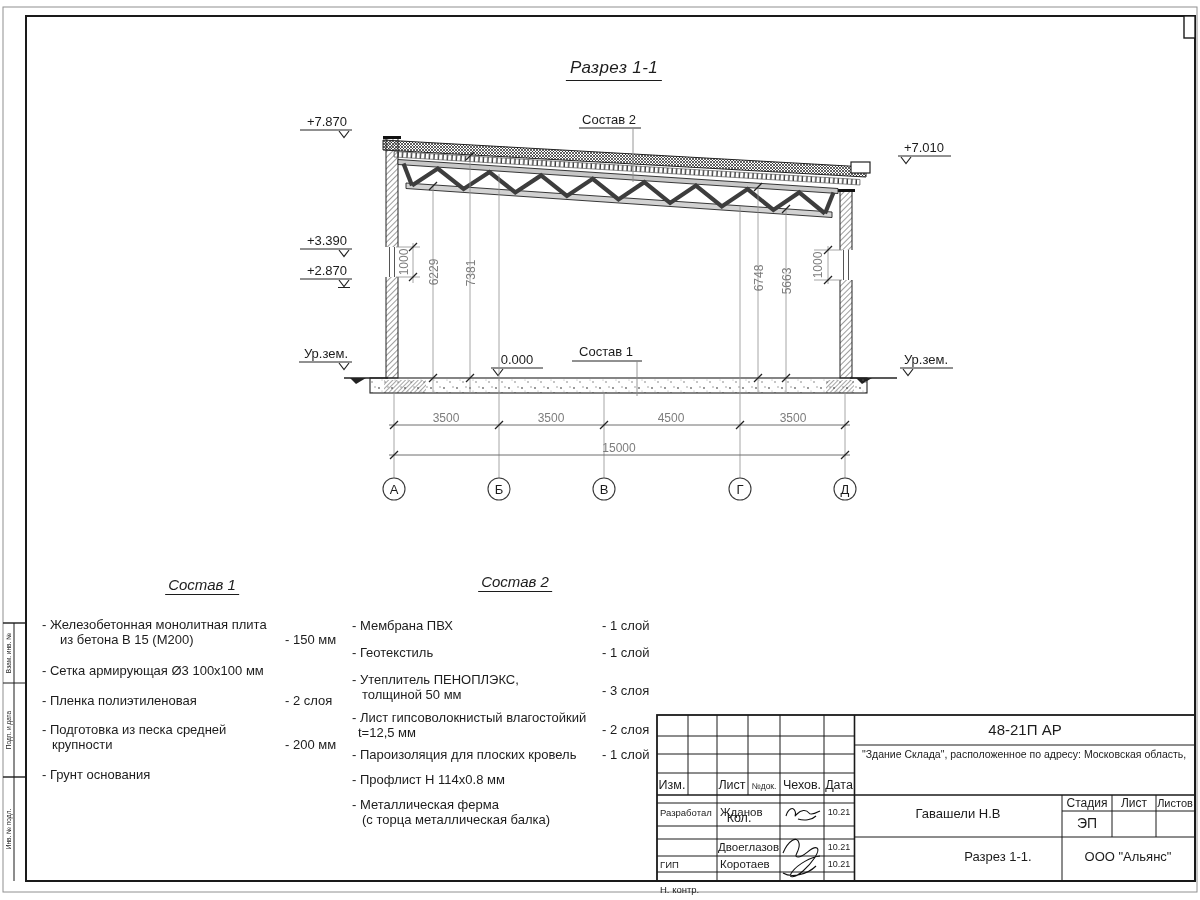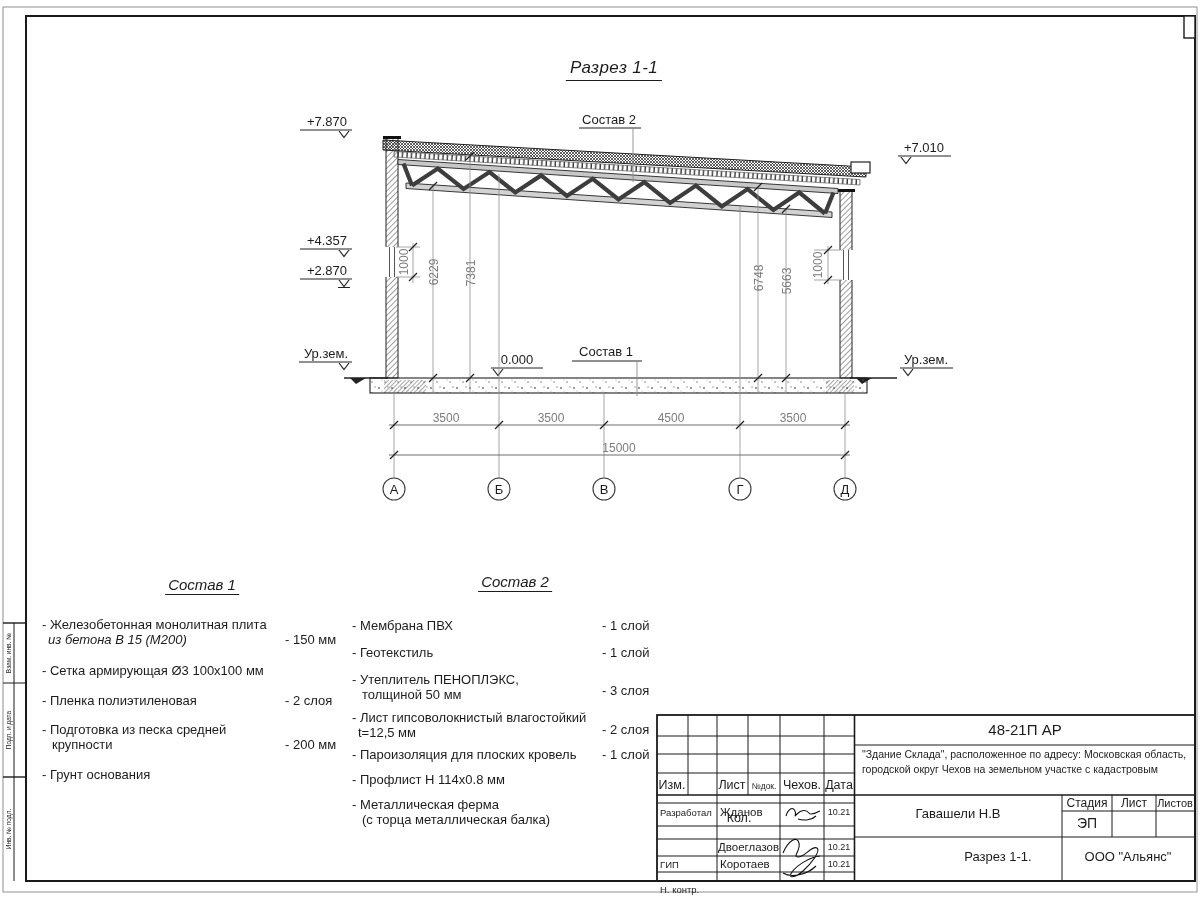--- a/index.html
+++ b/index.html
@@ -215,21 +215,21 @@
     <path d="M783,853 c5,-12 14,-18 16,-10 c2,7 -7,14 -1,14 c7,0 14,-12 19,-9 c4,3 -6,16 -14,23 c-8,7 -16,8 -11,1 c6,-8 19,-15 28,-16 m-37,17 c8,5 24,2 33,-7"></path>
   </g>
 </svg>
 
 <span class="t stitle cx" style="left:614px;top:58px;">Разрез 1-1</span>
 
 <span class="t lst cx" style="left:609px;top:112px;">Состав 2</span>
 <span class="t lst cx" style="left:606px;top:344px;">Состав 1</span>
 
 <span class="t elev cx" style="left:327px;top:114px;">+7.870</span>
-<span class="t elev cx" style="left:327px;top:233px;">+4.357</span>
+<span class="t elev cx" style="left:327px;top:233px;">+3.390</span>
 <span class="t elev cx" style="left:327px;top:263px;">+2.870</span>
 <span class="t elev cx" style="left:326px;top:346px;">Ур.зем.</span>
 <span class="t elev cx" style="left:517px;top:352px;">0.000</span>
 <span class="t elev cx" style="left:924px;top:140px;">+7.010</span>
 <span class="t elev cx" style="left:926px;top:352px;">Ур.зем.</span>
 
 <span class="t dim rv" style="left:404px;top:262px;">1000</span>
 <span class="t dim rv" style="left:434px;top:272px;">6229</span>
 <span class="t dim rv" style="left:471px;top:273px;">7381</span>
 <span class="t dim rv" style="left:759px;top:278px;">6748</span>
@@ -243,21 +243,21 @@
 <span class="t dim cx" style="left:619px;top:441px;">15000</span>
 
 <span class="t ax cx" style="left:394px;top:482px;">А</span>
 <span class="t ax cx" style="left:499px;top:482px;">Б</span>
 <span class="t ax cx" style="left:604px;top:482px;">В</span>
 <span class="t ax cx" style="left:740px;top:482px;">Г</span>
 <span class="t ax cx" style="left:845px;top:482px;">Д</span>
 
 <span class="t hdr cx" style="left:202px;top:576px;">Состав 1</span>
 <span class="t lst" style="left:42px;top:617px;">- Железобетонная  монолитная плита</span>
-<span class="t lst" style="left:48px;top:632px;font-style:italic;">из бетона В 15 (М200)</span>
+<span class="t lst" style="left:60px;top:632px;">из бетона В 15 (М200)</span>
 <span class="t lst" style="left:285px;top:632px;">- 150 мм</span>
 <span class="t lst" style="left:42px;top:663px;">- Сетка армирующая Ø3 100х100 мм</span>
 <span class="t lst" style="left:42px;top:693px;">- Пленка полиэтиленовая</span>
 <span class="t lst" style="left:285px;top:693px;">-  2 слоя</span>
 <span class="t lst" style="left:42px;top:722px;">- Подготовка из песка средней</span>
 <span class="t lst" style="left:52px;top:737px;">крупности</span>
 <span class="t lst" style="left:285px;top:737px;text-align:center;">- 200 мм</span>
 <span class="t lst" style="left:42px;top:767px;">- Грунт основания</span>
 
 <span class="t hdr cx" style="left:515px;top:573px;">Состав 2</span>
@@ -295,21 +295,20 @@
 <span class="t tb115" style="left:718px;top:841px;">Двоеглазов</span>
 <span class="t tb9 cx" style="left:839px;top:842px;">10.21</span>
 <span class="t tb95" style="left:660px;top:859px;">ГИП</span>
 <span class="t tb115" style="left:720px;top:858px;">Коротаев</span>
 <span class="t tb9 cx" style="left:839px;top:859px;">10.21</span>
 
 <span class="t tb15 cx" style="left:1025px;top:721px;">48-21П АР</span>
 
 <div class="desc">
   <span class="ln">"Здание Склада", расположенное по адресу: Московская область,</span>
-  <span class="ln">городской округ Чехов на земельном участке с кадастровым</span>
 </div>
 
 <span class="t tb13 cx" style="left:958px;top:806px;">Гавашели Н.В</span>
 <span class="t tb12 cx" style="left:1087px;top:796px;">Стадия</span>
 <span class="t tb12 cx" style="left:1134px;top:796px;">Лист</span>
 <span class="t tb11 cx" style="left:1175px;top:797px;">Листов</span>
 <span class="t tb14 cx" style="left:1087px;top:815px;">ЭП</span>
 <span class="t tb13 cx" style="left:998px;top:849px;">Разрез 1-1.</span>
 <span class="t tb13 cx" style="left:1128px;top:849px;">ООО "Альянс"</span>
 

